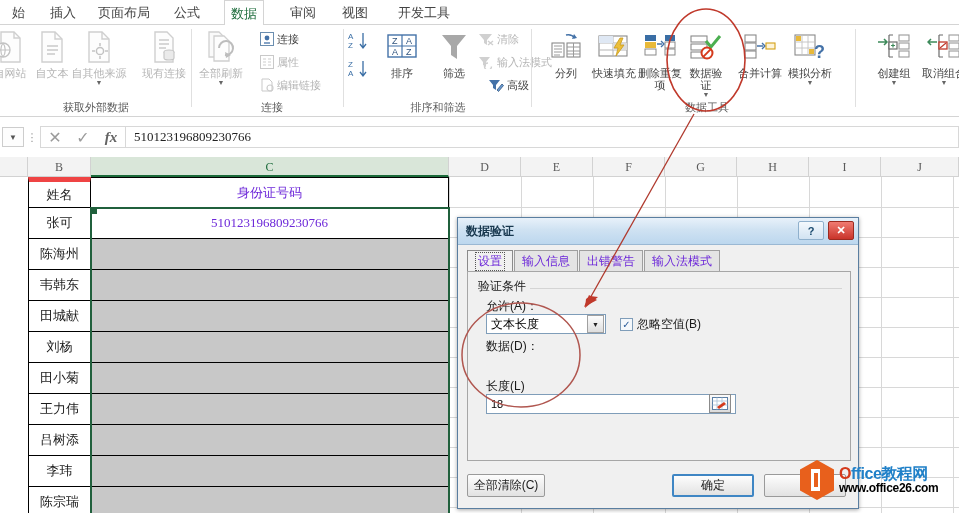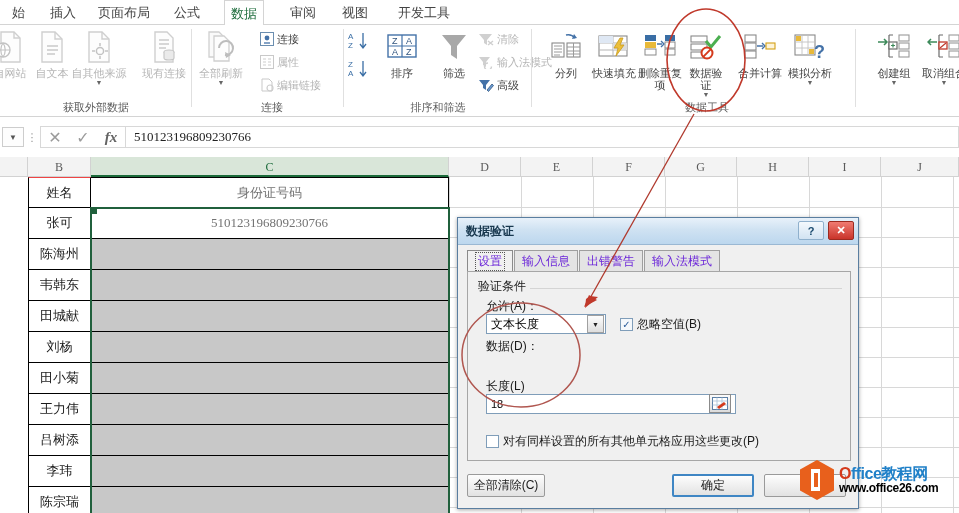--- a/index.html
+++ b/index.html
@@ -88,21 +88,21 @@
     color: #5b5b5b; background: #f3f3f3;
     border-right: 1px solid #d2d2d2; border-bottom: 1px solid #d2d2d2;
   }
   .colhdr .ch.sel { background: #d9e6d9; color: #1b6b3a; border-bottom: 2px solid #1b6b3a; }
   .rowarea { position: absolute; left: 0; top: 20px; width: 959px; height: 336px; }
   .cell {
     position: absolute; font-size: 13px; display: flex; align-items: center;
     border-right: 1px solid #000; border-bottom: 1px solid #000;
   }
   .cell.name { justify-content: center; color: #1a1a1a; background: #fff; }
-  .cell.idv  { justify-content: center; font-family: "Liberation Serif", serif; color: #737373; }
+  .cell.idv  { justify-content: center; font-family: "Liberation Serif", serif; color: #6d28d9; }
   .hline { position: absolute; height: 1px; background: #d8d8d8; }
   .vline { position: absolute; width: 1px; background: #d8d8d8; }
   .selbox {
     position: absolute; border: 2px solid #20603c; pointer-events: none;
   }
   .selhandle {
     position: absolute; width: 5px; height: 5px; background: #20603c;
   }
 
   
@@ -357,21 +357,21 @@
       </div>
       <div class="smallbtn dim" style="left:134px; top:27px;">
         <span class="ico">
           <svg width="16" height="14" viewBox="0 0 16 14">
               <path d="M1 2h11l-4 5v5l-3-2V7z" fill="#d0d0d0"></path>
               <path d="M10 8a3.5 3.5 0 1 0 3.5 3.5" fill="none" stroke="#cfcfcf" stroke-width="1.4"></path>
             </svg>
         </span>
         <span>输入法模式</span>
       </div>
-      <div class="smallbtn" style="left:134px; top:50px;">
+      <div class="smallbtn" style="left:144px; top:50px;">
         <span class="ico">
           <svg width="16" height="14" viewBox="0 0 16 14">
               <path d="M1 2h11l-4 5v5l-3-2V7z" fill="#4472a8"></path>
               <path d="M9 12l5-6 1.5 1.5-5 6z" fill="#6b9bd2" stroke="#31557f" stroke-width="0.8"></path>
             </svg>
         </span>
         <span>高级</span>
       </div>
       <div class="glabel">排序和筛选</div>
       <div class="sep"></div>
@@ -535,21 +535,21 @@
       <div class="hline" style="left:449px; top:90px;  width:510px;"></div>
       <div class="hline" style="left:449px; top:120px; width:510px;"></div>
       <div class="hline" style="left:449px; top:150px; width:510px;"></div>
       <div class="hline" style="left:449px; top:180px; width:510px;"></div>
       <div class="hline" style="left:449px; top:210px; width:510px;"></div>
       <div class="hline" style="left:449px; top:240px; width:510px;"></div>
       <div class="hline" style="left:449px; top:270px; width:510px;"></div>
       <div class="hline" style="left:449px; top:300px; width:510px;"></div>
       <div class="hline" style="left:449px; top:330px; width:510px;"></div>
 
-      <div class="cell name" style="left:28px; top:0px;  width:63px;  height:31px; border-left:1px solid #000; border-top:1px solid #ef4444;">姓名</div>
+      <div class="cell name" style="left:28px; top:0px;  width:63px;  height:31px; border-left:1px solid #000; border-top:5px solid #ef4444;">姓名</div>
       <div class="cell idv" style="left:91px; top:0px;  width:358px; height:31px; border-top:1px solid #000; background:#fff;">身份证号码</div>
 
       <div class="cell name" style="left:28px; top:31px; width:63px;  height:31px; border-left:1px solid #000;">张可</div>
       <div class="cell idv" style="left:91px; top:31px; width:358px; height:31px; background:#fff;">510123196809230766</div>
 
       <div class="cell name" style="left:28px; top:62px;  width:63px; height:31px; border-left:1px solid #000;">陈海州</div>
       <div class="cell idv" style="left:91px; top:62px;  width:358px; height:31px; background:#c8c8c8;"></div>
       <div class="cell name" style="left:28px; top:93px;  width:63px; height:31px; border-left:1px solid #000;">韦韩东</div>
       <div class="cell idv" style="left:91px; top:93px;  width:358px; height:31px; background:#c8c8c8;"></div>
       <div class="cell name" style="left:28px; top:124px; width:63px; height:31px; border-left:1px solid #000;">田城献</div>
@@ -611,24 +611,20 @@
         <span class="tv">18</span>
       </div>
       <div class="refbtn" style="left:241px; top:122px;">
         <svg width="16" height="13" viewBox="0 0 16 13">
             <rect x="0.5" y="0.5" width="15" height="12" fill="#fff" stroke="#5b7fa6" stroke-width="1"></rect>
             <path d="M0.5 4h15M0.5 8h15M5 0.5v12M10 0.5v12" stroke="#a9c0d6" stroke-width="0.8"></path>
             <path d="M5 10l7-5 2 2-7 5z" fill="#d43a1c"></path>
           </svg>
       </div>
 
-      <div class="chk" style="left:18px; top:161px;">
-        <span class="chkbox"></span>
-        <span>对有同样设置的所有其他单元格应用这些更改(P)</span>
-      </div>
     </div>
 
     <div class="dbtn" style="left:9px; top:256px;">全部清除(C)</div>
     <div class="dbtn primary" style="left:214px; top:256px; width:82px;">确定</div>
     <div class="dbtn" style="left:306px; top:256px; width:82px;"></div>
   </div>
 
   <svg class="anno">
     <ellipse cx="706" cy="60" rx="39" ry="51" fill="none" stroke="#c0392b" stroke-width="1.6"></ellipse>
     <ellipse cx="521" cy="355" rx="59" ry="52" fill="none" stroke="#b0564f" stroke-width="1.5"></ellipse>

